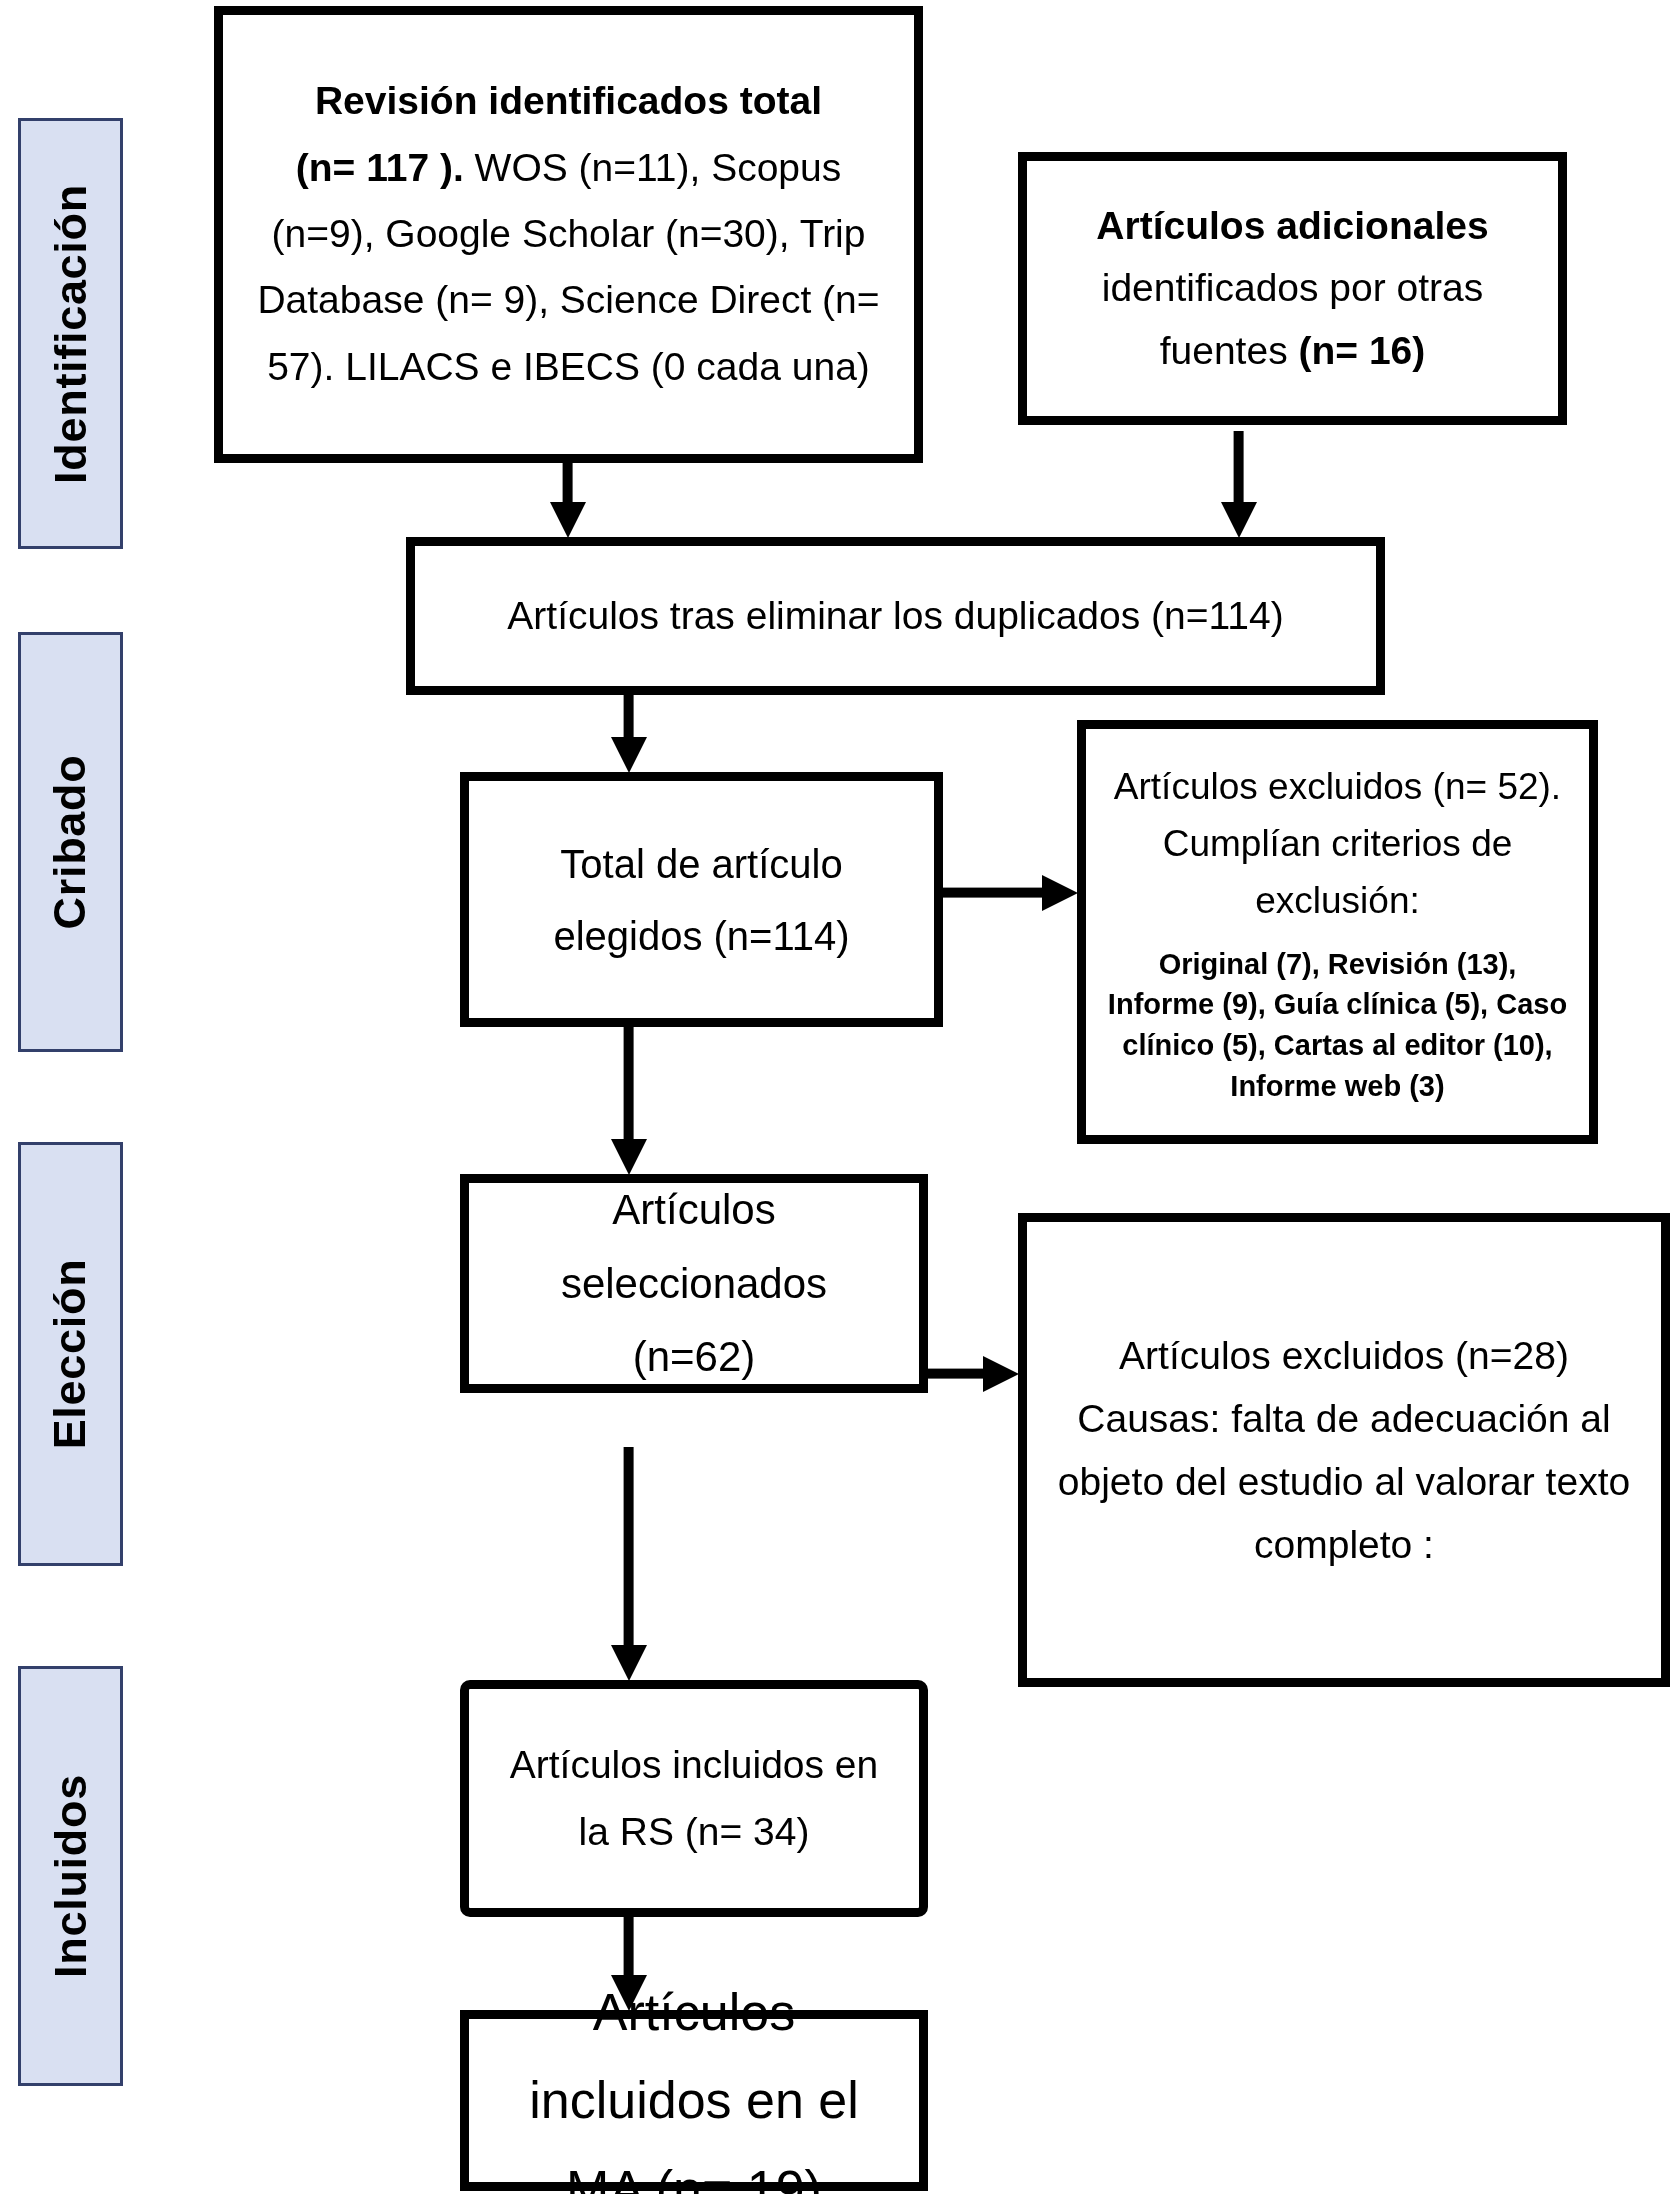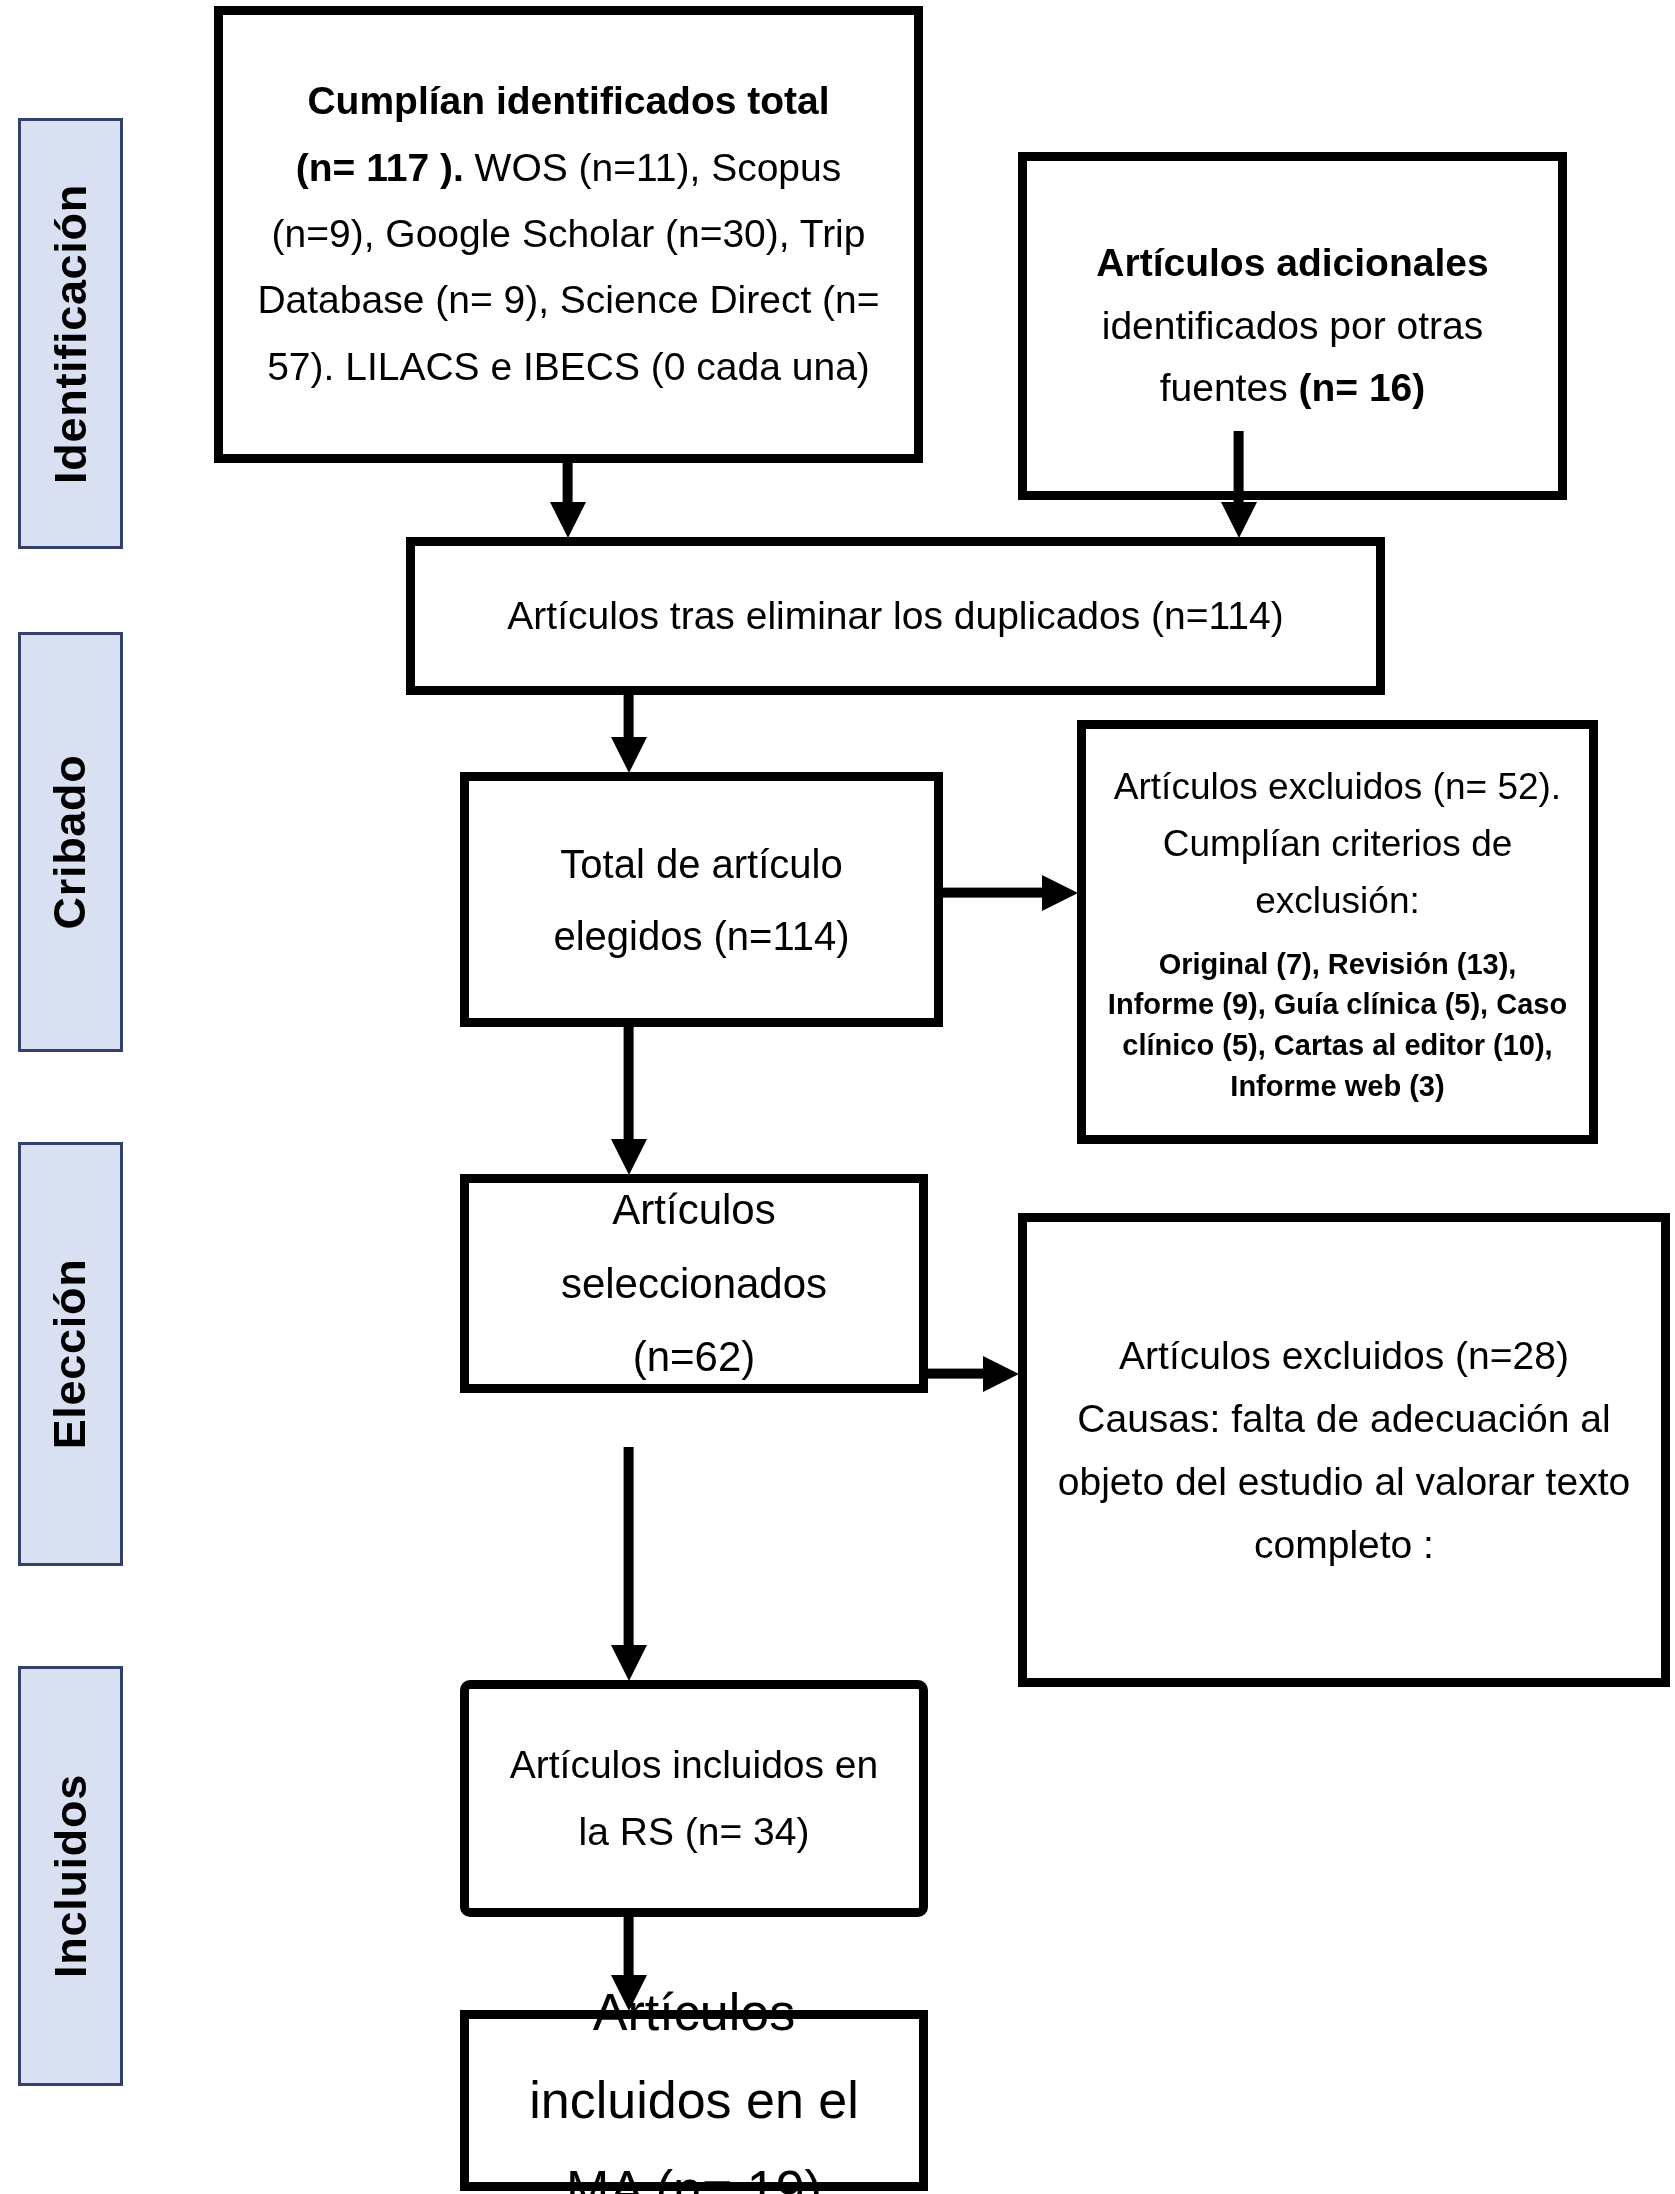--- a/index.html
+++ b/index.html
@@ -44,21 +44,21 @@
     background: #ffffff;
     border: 9.3px solid #000000;
     display: flex;
     flex-direction: column;
     align-items: center;
     justify-content: center;
     text-align: center;
     line-height: 1.62;
   }
   .b-identified { left: 214px;  top: 5.7px;    width: 709px; height: 457px; font-size: 39px; line-height: 1.7; padding: 7.2px 24.4px; }
-  .b-additional { left: 1018px; top: 152px;  width: 549px; height: 348px; font-size: 39px; line-height: 1.6; padding: 7.2px 21.5px; }
+  .b-additional { left: 1018px; top: 152px;  width: 549px; height: 273px; font-size: 39px; line-height: 1.6; padding: 7.2px 21.5px; }
   .b-dedup      { left: 406px;  top: 537px;  width: 979px; height: 158px; font-size: 39px; line-height: 1.75; padding: 4.3px 29px; }
   .b-total      { left: 460px;  top: 772px; width: 483px; height: 255px; font-size: 40px; line-height: 1.8;  padding: 7.2px 29px; }
   .b-excl1      { left: 1077px; top: 720px; width: 521px; height: 424px; font-size: 37px; line-height: 1.55; padding: 10px 18.7px; }
   .b-selected   { left: 460px;  top: 1174px; width: 468px; height: 219px; font-size: 42px; line-height: 1.75; padding: 7.2px 29px; }
   .b-excl2      { left: 1018px; top: 1213px; width: 652px; height: 474px; font-size: 39px; line-height: 1.62; padding: 10px 18.7px; }
   .b-rs         { left: 460px;  top: 1680px; width: 468px; height: 237px; font-size: 39px; line-height: 1.7; padding: 7.2px 29px; border-radius: 10px; }
   .b-ma         { left: 460px;  top: 2010px; width: 468px; height: 181px; font-size: 52px; line-height: 1.7; padding: 7.2px 29px; }
 
   .bold { font-weight: 700; }
   .detail { font-weight: 700; font-size: 29px; line-height: 1.4; margin-top: 14px; }
@@ -110,21 +110,21 @@
   </div>
   <div class="stage st-eleccion">
     <span class="stage-text">Elección</span>
   </div>
   <div class="stage st-incluidos">
     <span class="stage-text">Incluidos</span>
   </div>
 
   <div class="fbox b-identified">
     <div>
-      <span class="bold">Cumplían identificados total</span><br>
+      <span class="bold">Revisión identificados total</span><br>
       <span class="bold">(n= 117 ).</span>
       <span>WOS (n=11), Scopus (n=9), Google Scholar (n=30), Trip Database (n= 9), Science Direct (n= 57). LILACS e IBECS (0 cada una)</span>
     </div>
   </div>
 
   <div class="fbox b-additional">
     <div>
       <span class="bold">Artículos adicionales</span><br>
       <span>identificados por otras fuentes</span>
       <span class="bold">(n= 16)</span>

